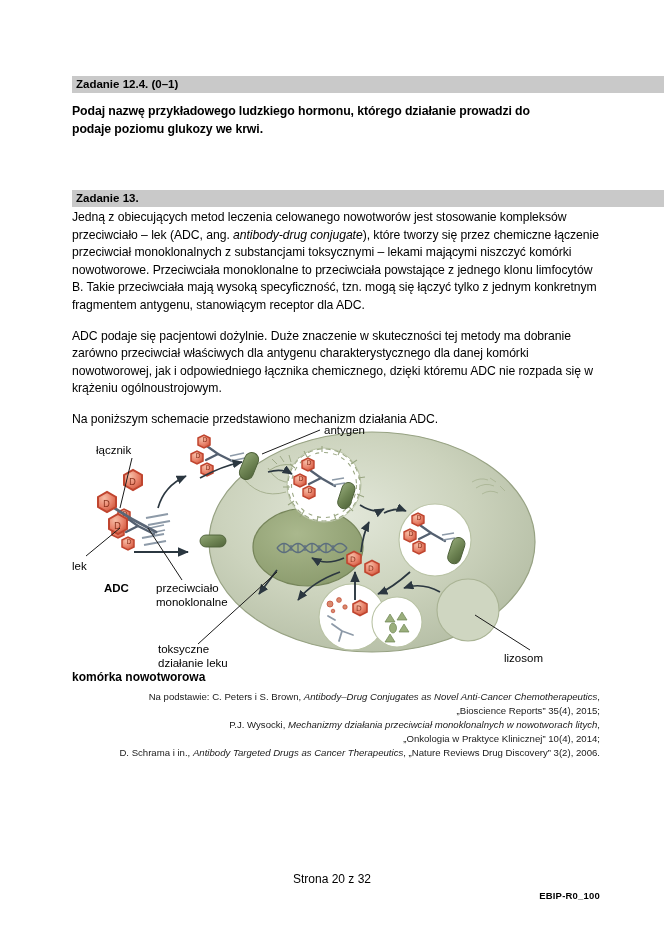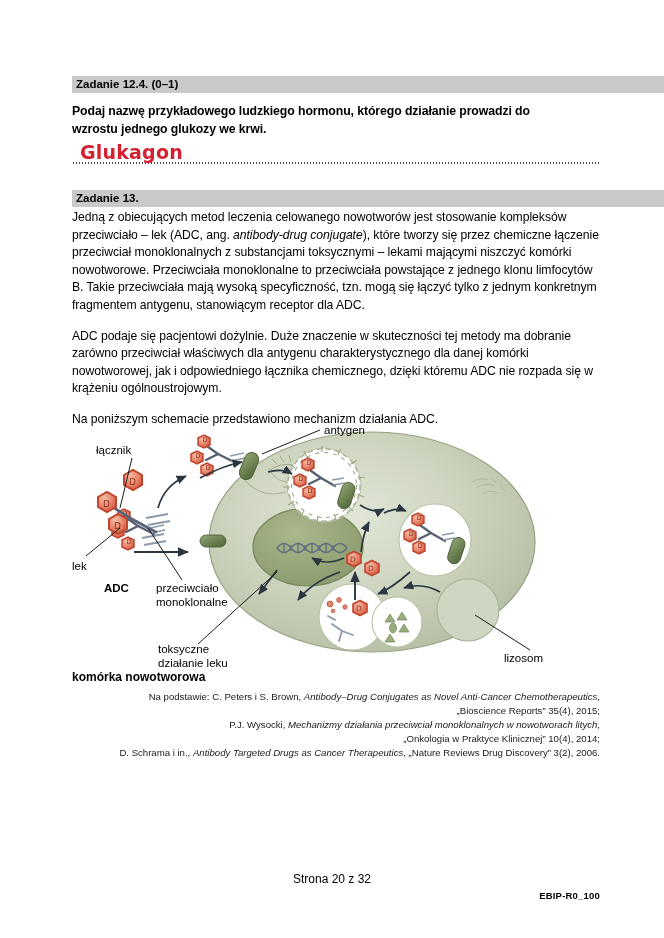--- a/index.html
+++ b/index.html
@@ -141,25 +141,21 @@
 </style>
 </head>
 <body>
 
 <div class="page">
 
   <div class="content" style="top:76px;">
     <div class="task-bar">Zadanie 12.4. (0–1)</div>
     <div class="prompt">
       <span>Podaj nazwę przykładowego ludzkiego hormonu, którego działanie prowadzi do</span><br>
-      <span>wzrostu jednego glukozy we krwi.</span>
-    </div>
-    <div class="answer-wrap">
-      <div class="dotline"></div>
-      <div class="answer-text">Glukagon</div>
+      <span>podaje poziomu glukozy we krwi.</span>
     </div>
   </div>
 
   <div class="content" style="top:190px;">
     <div class="task-bar">Zadanie 13.</div>
     <div class="para"><span>Jedną z obiecujących metod leczenia celowanego nowotworów jest stosowanie kompleksów przeciwciało – lek (ADC, ang. </span><i>antibody-drug conjugate</i><span>), które tworzy się przez chemiczne łączenie przeciwciał monoklonalnych z substancjami toksycznymi – lekami mającymi niszczyć komórki nowotworowe. Przeciwciała monoklonalne to przeciwciała powstające z jednego klonu limfocytów B. Takie przeciwciała mają wysoką specyficzność, tzn. mogą się łączyć tylko z jednym konkretnym fragmentem antygenu, stanowiącym receptor dla ADC.</span></div>
     <div class="para spaced">ADC podaje się pacjentowi dożylnie. Duże znaczenie w skuteczności tej metody ma dobranie zarówno przeciwciał właściwych dla antygenu charakterystycznego dla danej komórki nowotworowej, jak i odpowiedniego łącznika chemicznego, dzięki któremu ADC nie rozpada się w krążeniu ogólnoustrojowym.</div>
     <div class="para spaced">Na poniższym schemacie przedstawiono mechanizm działania ADC.</div>
   </div>
 

